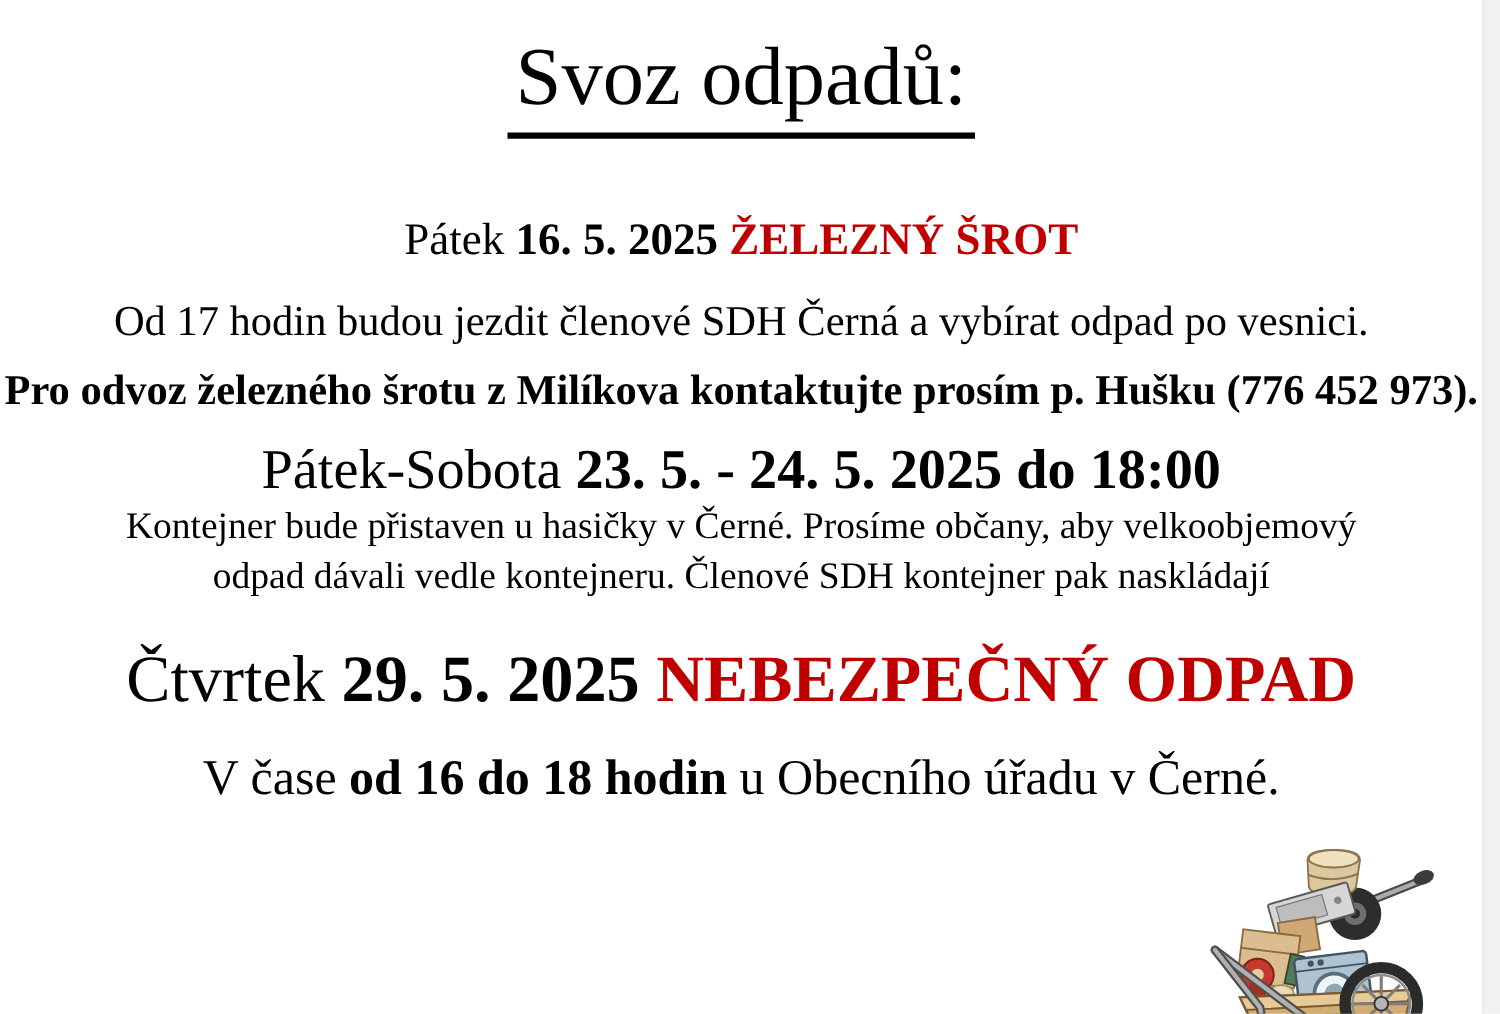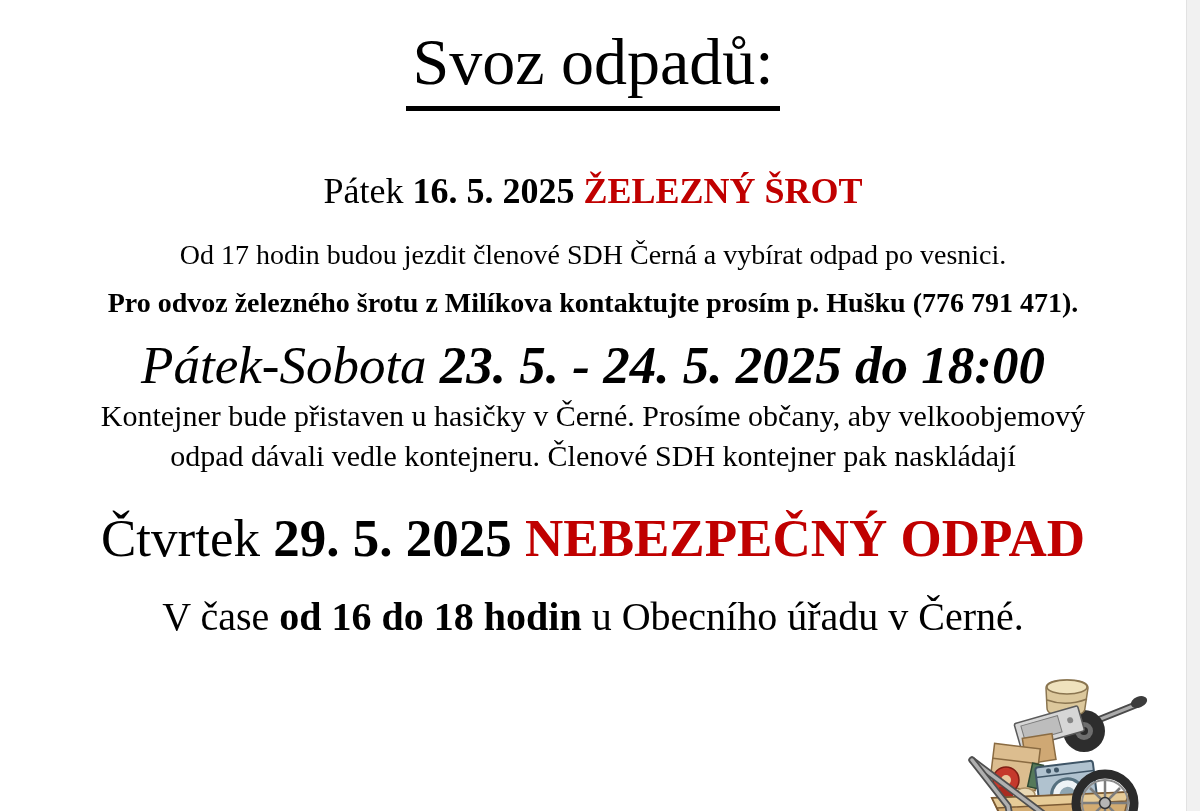--- a/index.html
+++ b/index.html
@@ -33,30 +33,29 @@
     white-space: nowrap;
   }
   .h-line1 {
     margin-top: 60px;
     font-size: 36px;
     line-height: 1.15;
     white-space: nowrap;
   }
   .h-line2 {
     margin-top: 16px;
-    font-size: 53px;
+    font-size: 45px;
     line-height: 1.15;
     white-space: nowrap;
-    font-style: italic;
   }
   .h-line2.tight { margin-top: 8px; }
   .h-line3 { margin-top: 33px; font-size: 53px; line-height: 1.15; white-space: nowrap; }
   .detail-sm {
     margin-top: 26px;
-    font-size: 28px;
+    font-size: 34px;
     line-height: 1.2;
     white-space: nowrap;
   }
   .detail-sm.bold { margin-top: 14px; font-weight: 700; }
   .detail-md {
     font-size: 30px;
     line-height: 1.32;
   }
   .detail-md .ln { white-space: nowrap; }
   .detail-last { margin-top: 22px; font-size: 40px; line-height: 1.32; white-space: nowrap; }
@@ -72,21 +71,21 @@
 <body>
 
 <div class="page">
 
   <div class="title-wrap">
     <span class="title">Svoz odpadů:</span>
   </div>
 
   <div class="h-line1"><span>Pátek </span><span class="b">16. 5. 2025 </span><span class="b red">ŽELEZNÝ ŠROT</span></div>
   <div class="detail-sm">Od 17 hodin budou jezdit členové SDH Černá a vybírat odpad po vesnici.</div>
-  <div class="detail-sm bold">Pro odvoz železného šrotu z Milíkova kontaktujte prosím p. Hušku (776 791 471).</div>
+  <div class="detail-sm bold">Pro odvoz železného šrotu z Milíkova kontaktujte prosím p. Hušku (776 452 973).</div>
 
   <div class="h-line2"><span>Pátek-Sobota </span><span class="b">23. 5. - 24. 5. 2025 do 18:00</span></div>
   <div class="detail-md">
     <span class="ln">Kontejner bude přistaven u hasičky v Černé. Prosíme občany, aby velkoobjemový</span><br>
     <span class="ln">odpad dávali vedle kontejneru. Členové SDH kontejner pak naskládají</span>
   </div>
 
   <div class="h-line3"><span>Čtvrtek </span><span class="b">29. 5. 2025 </span><span class="b red">NEBEZPEČNÝ ODPAD</span></div>
   <div class="detail-last"><span>V čase </span><span class="b">od 16 do 18 hodin</span><span> u Obecního úřadu v Černé.</span></div>
 

